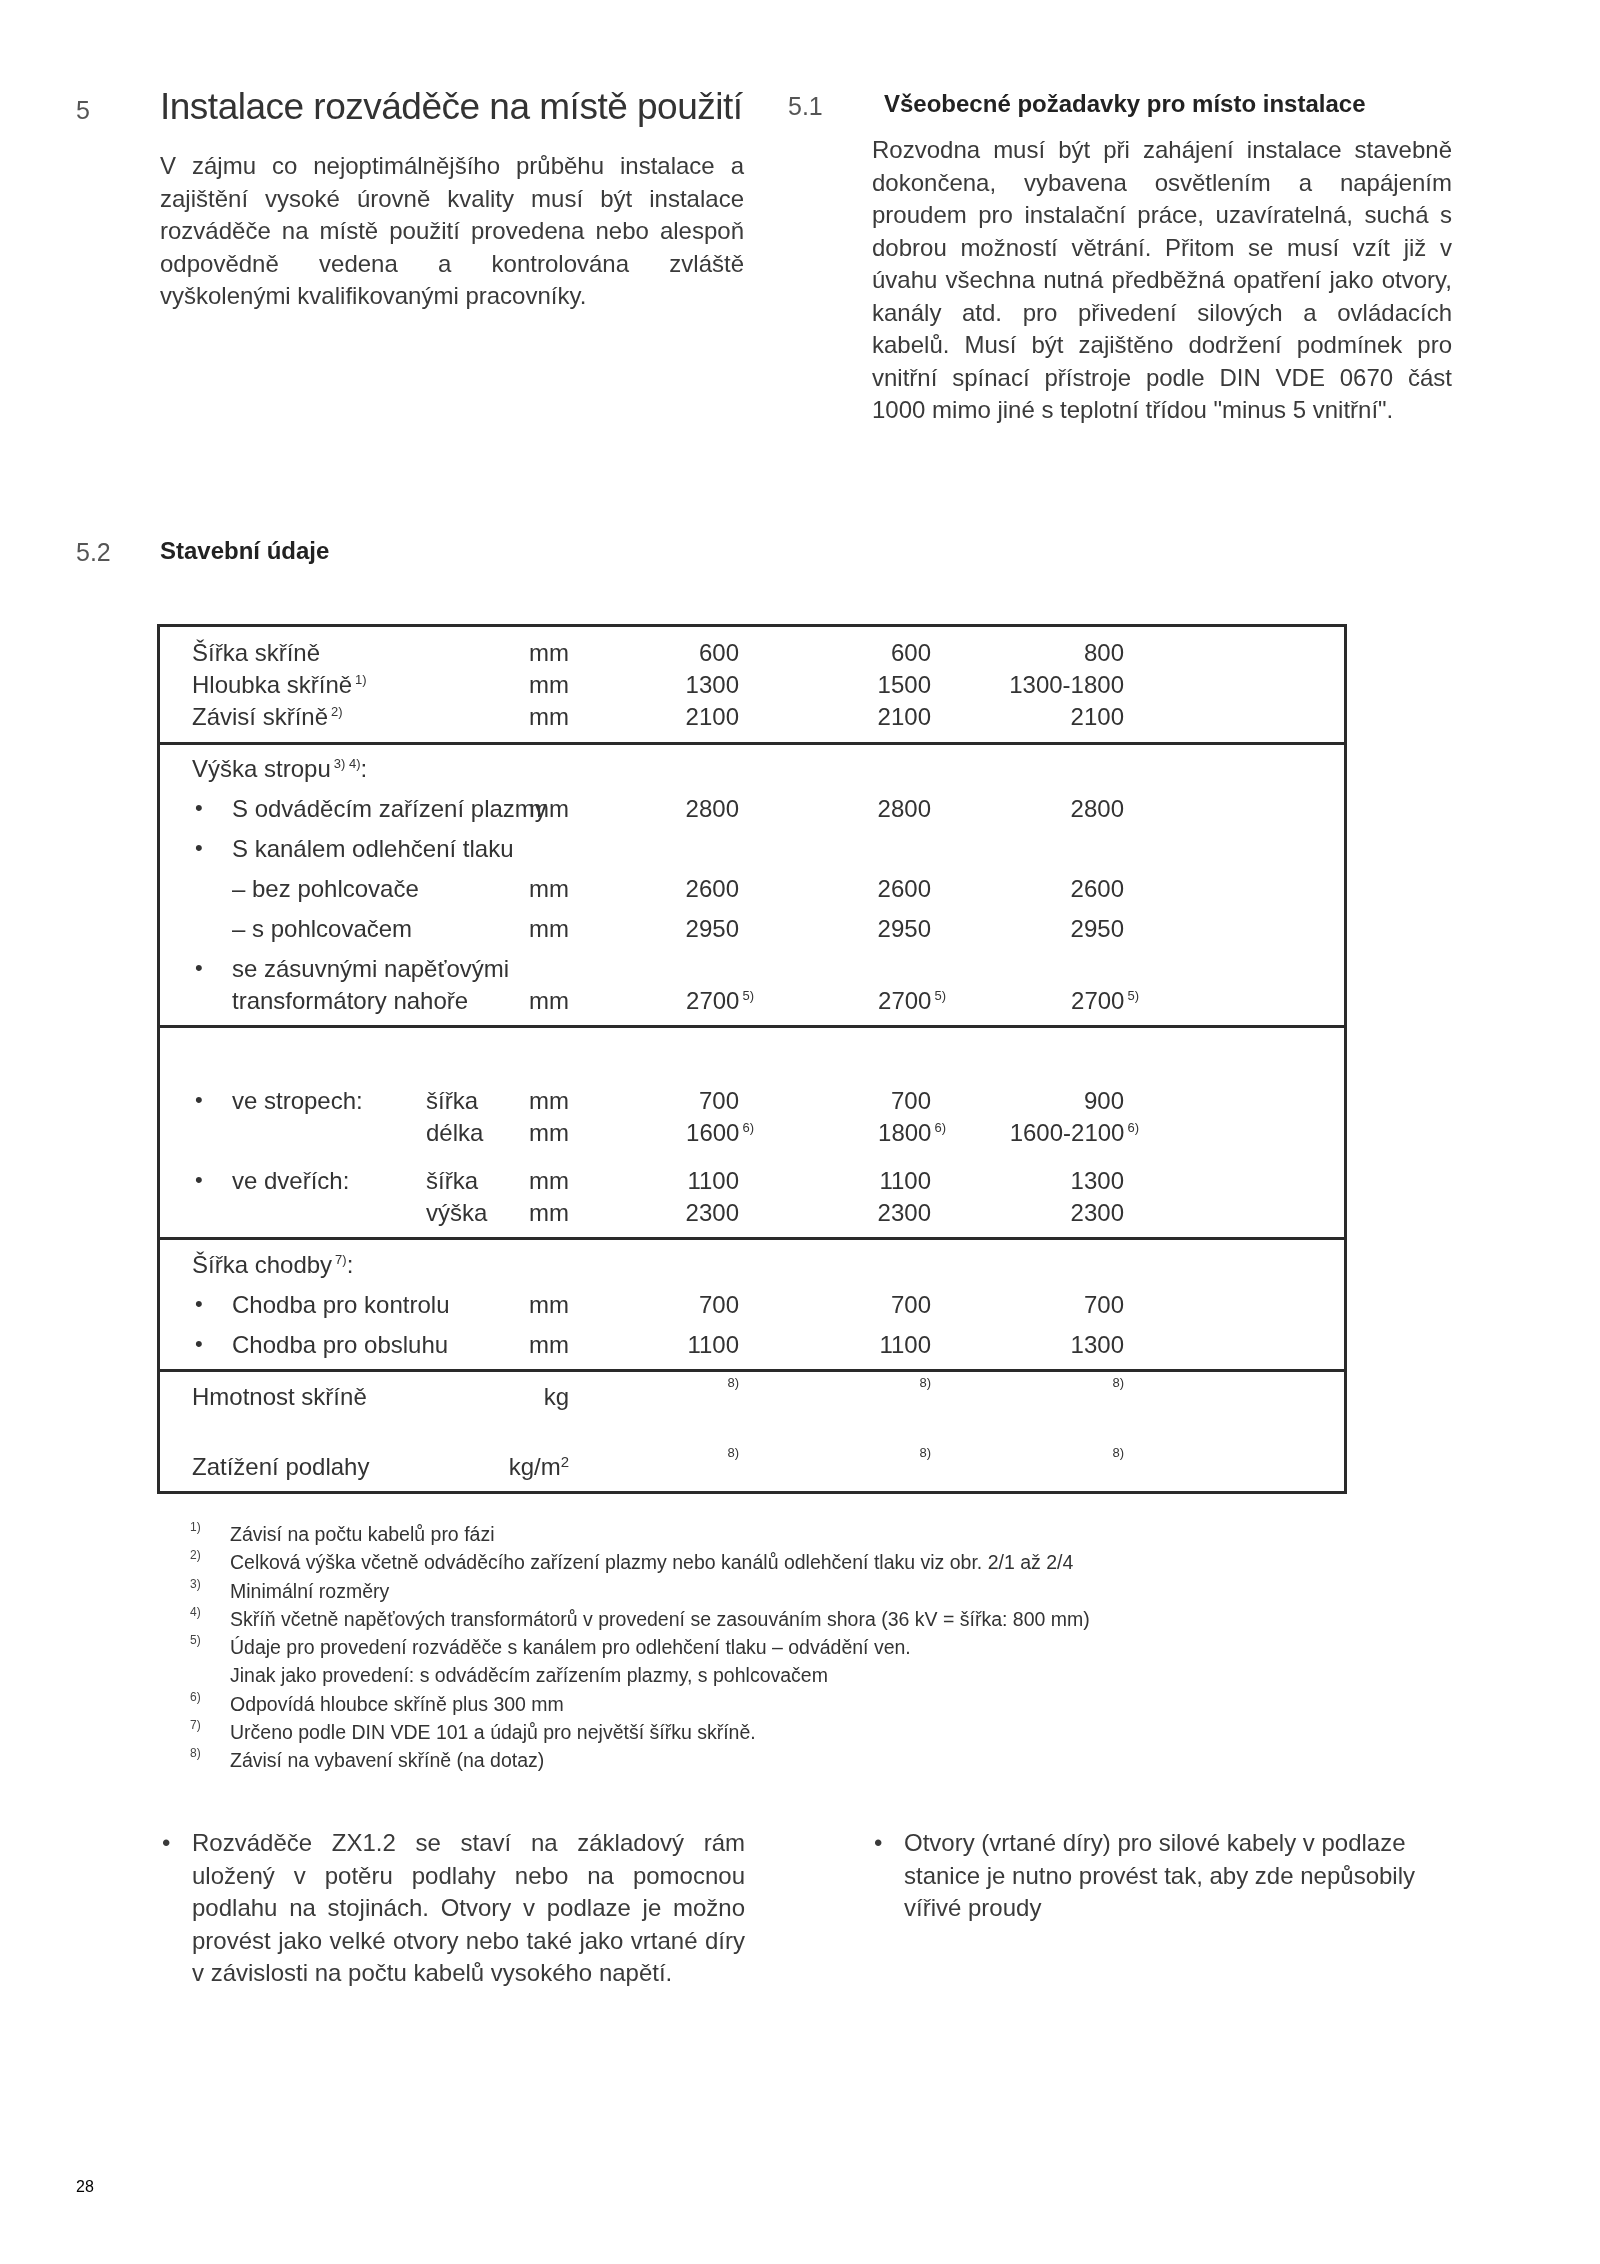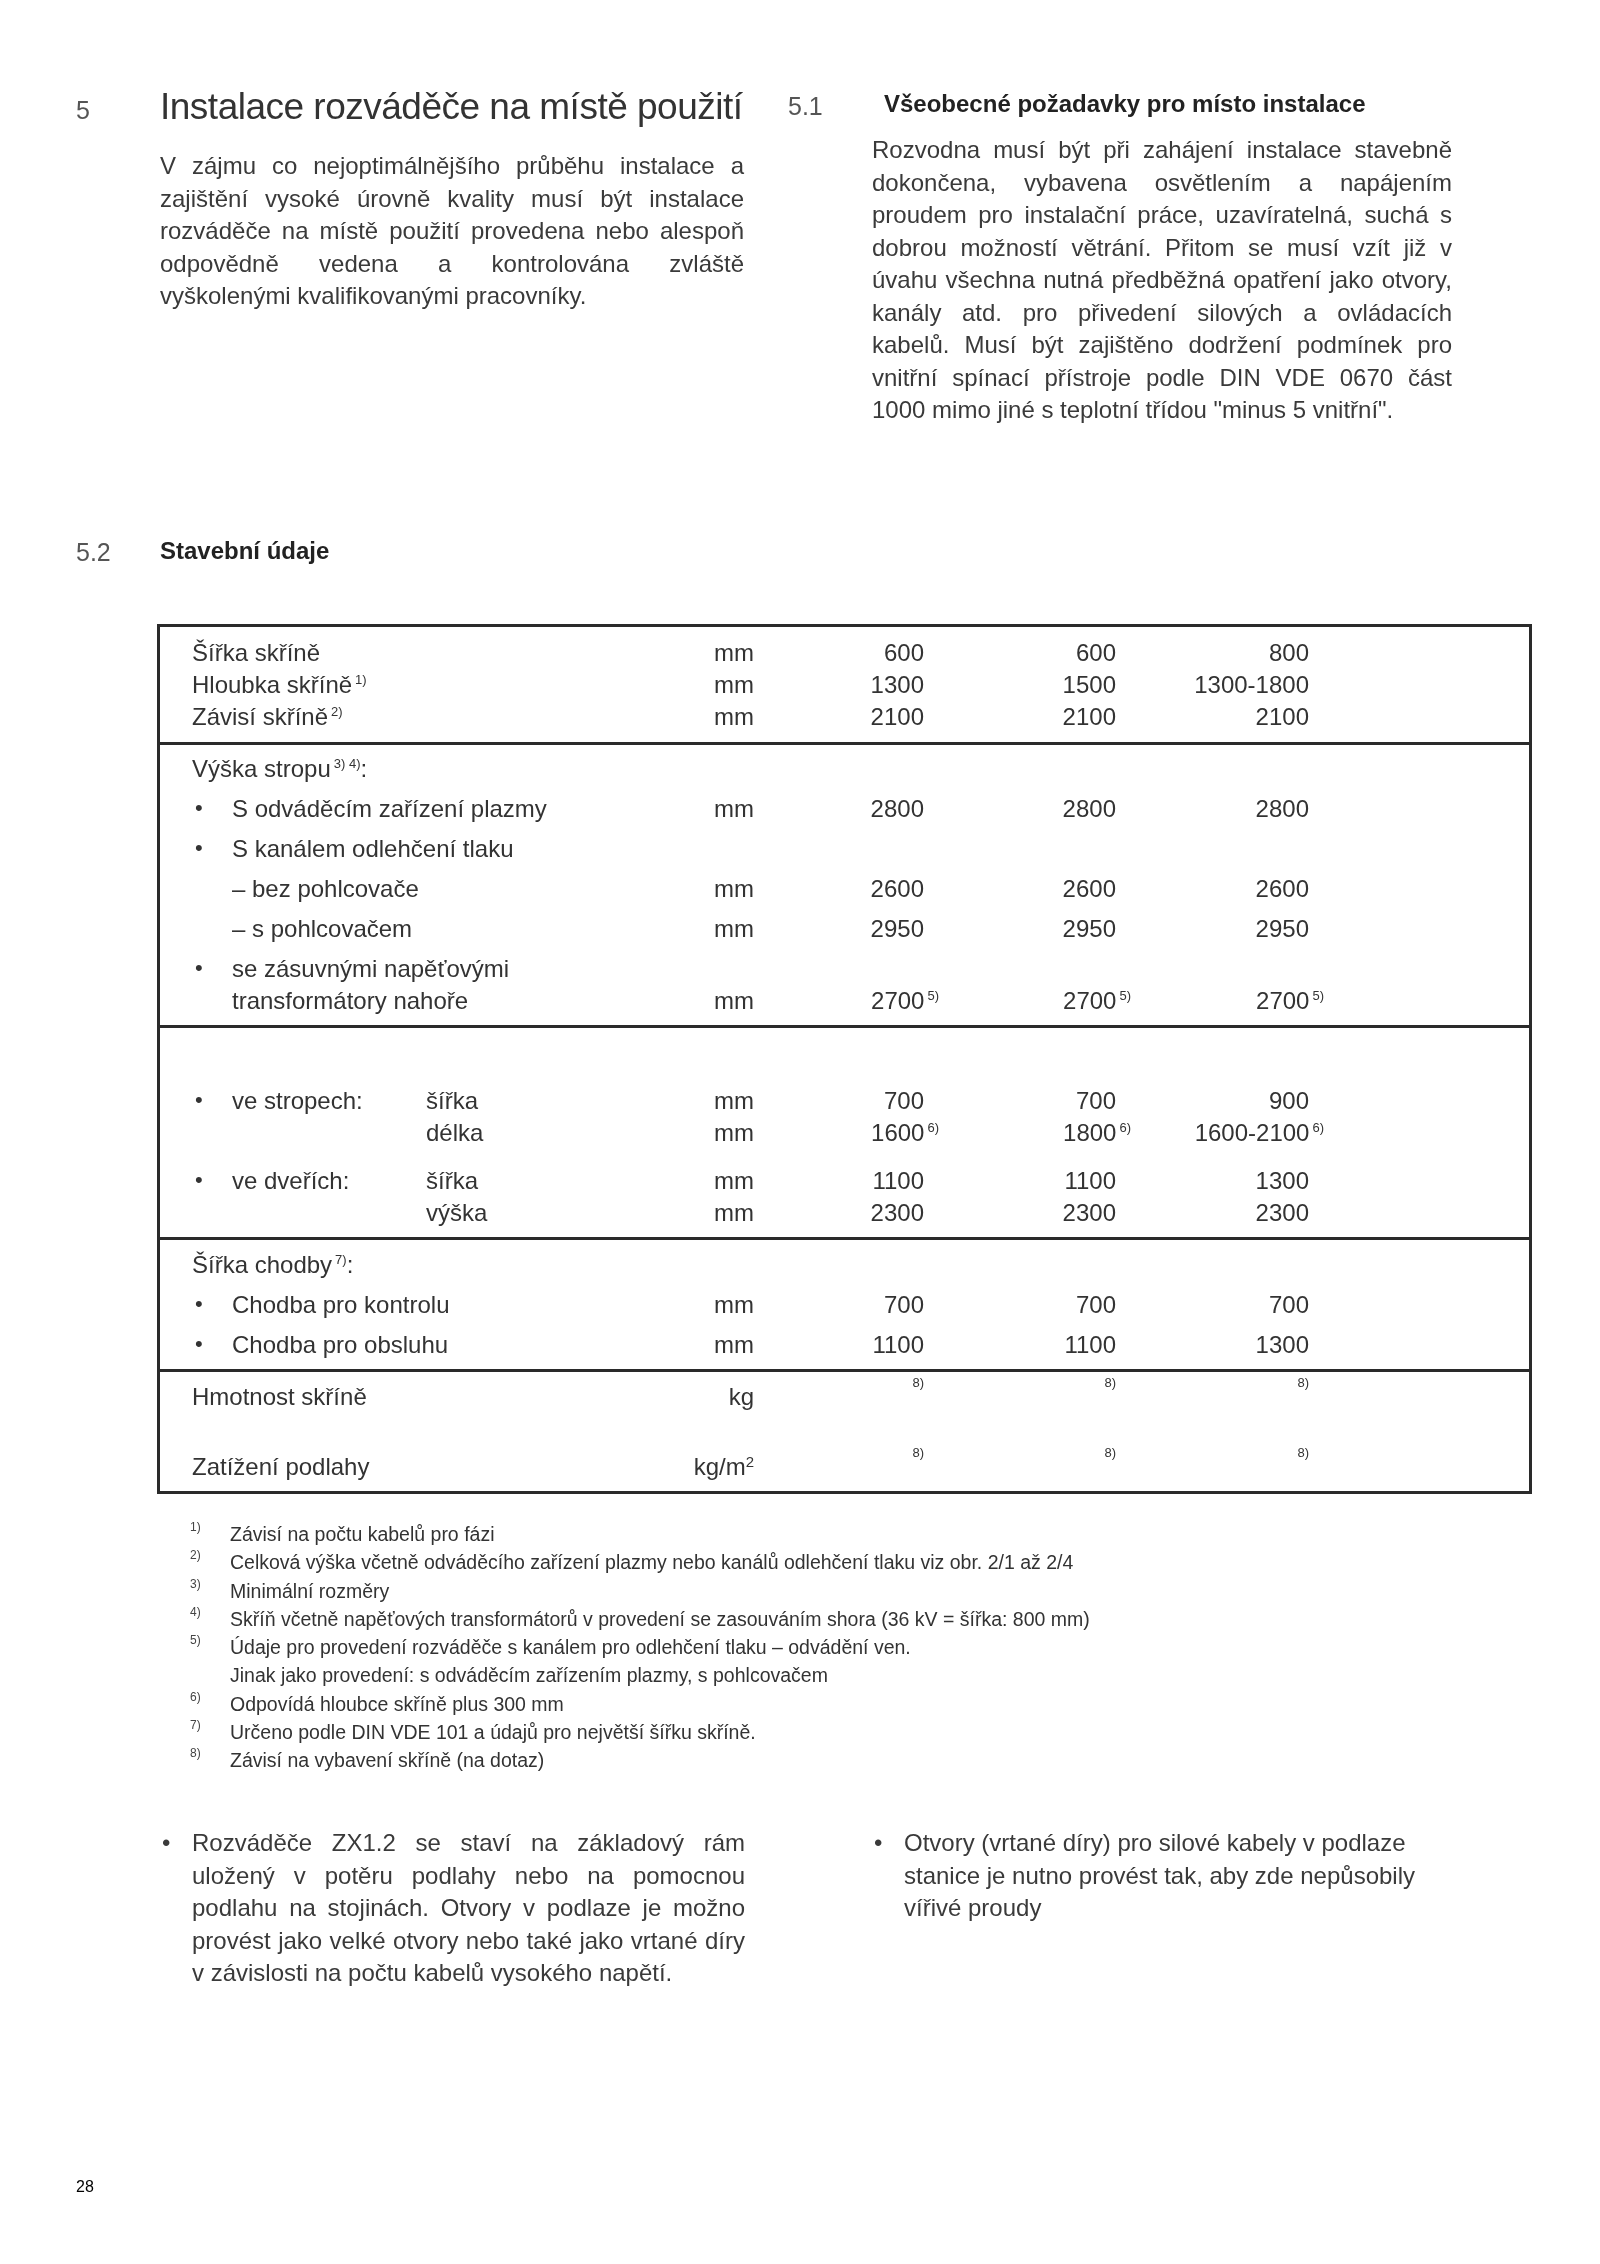--- a/index.html
+++ b/index.html
@@ -19,21 +19,21 @@
 
     #h51-num { left: 788px; top: 92px; font-size: 25px; }
     #h51-title { left: 872px; top: 90px; font-size: 24px; font-weight: bold; color: #222; margin-left: 12px; }
     #p51 { left: 872px; top: 134px; width: 580px; font-size: 24px; line-height: 32.5px; text-align: justify; color: #3a3a3a; }
 
     #h52-num { left: 76px; top: 538px; font-size: 25px; }
     #h52-title { left: 160px; top: 537px; font-size: 24px; font-weight: bold; color: #222; }
 
     
     #spec-table {
-      position: absolute; left: 157px; top: 624px; width: 1375px; height: 870px;
+      position: absolute; left: 157px; top: 624px; width: 1190px; height: 870px;
       border: 3px solid #2a2a2a;
     }
     .sep { position: absolute; left: 0; right: 0; height: 3px; background: #2a2a2a; }
     .row { position: absolute; left: 0; right: 0; height: 32px; font-size: 24px; color: #333; white-space: nowrap; }
     .row .lbl { position: absolute; left: 32px; }
     .row .bul { position: absolute; left: 35px; font-size: 22px; }
     .row .blbl { position: absolute; left: 72px; }
     .row .sub { position: absolute; left: 266px; }
     .row .unit { position: absolute; right: 775px; text-align: right; }
     .row .v1 { position: absolute; right: 605px; text-align: right; }

